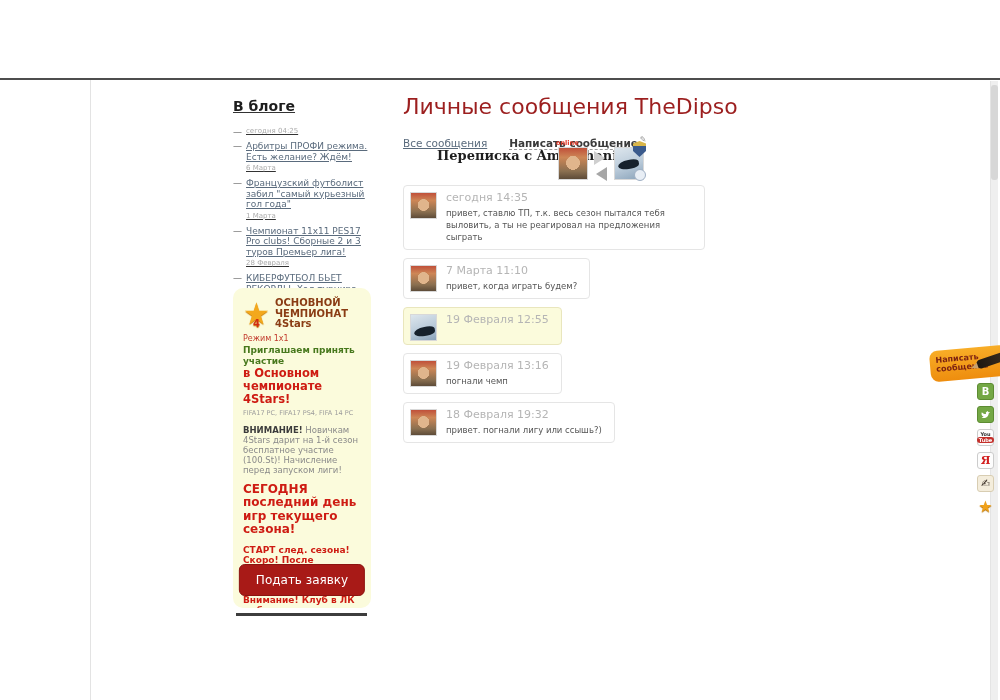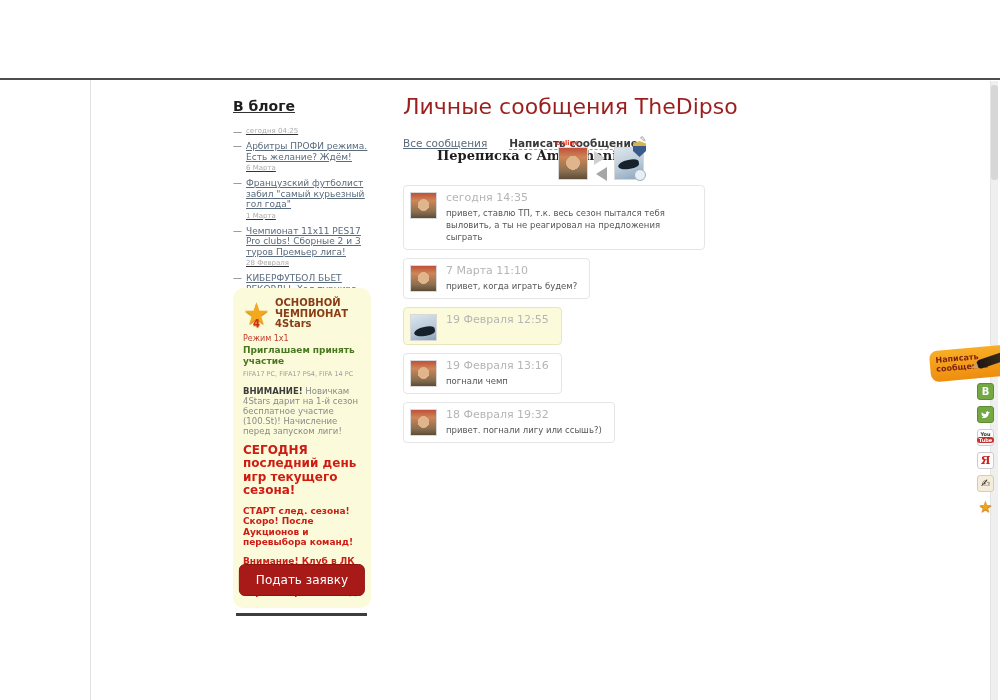--- a/index.html
+++ b/index.html
@@ -142,20 +142,21 @@
   </ul>
 </div>
 
 <div class="promo">
   <div class="promo-head-row">
     <i class="promo-star">★<i class="promo-star-num">4</i></i>
     <div class="promo-header">ОСНОВНОЙ ЧЕМПИОНАТ 4Stars</div>
   </div>
   <div class="promo-mode">Режим 1x1</div>
   <div class="promo-invite1">Приглашаем принять участие</div>
+  <div class="promo-invite2">в Основном чемпионате 4Stars!</div>
   <div class="promo-platforms">FIFA17 PC, FIFA17 PS4, FIFA 14 PC</div>
   <div class="promo-attention"><b>ВНИМАНИЕ!</b><span> Новичкам 4Stars дарит на 1-й сезон бесплатное участие (100.St)! Начисление перед запуском лиги!</span></div>
   <div class="promo-today">СЕГОДНЯ последний день игр текущего сезона!</div>
   <div class="promo-start">СТАРТ след. сезона! Скоро! После Аукционов и перевыбора команд!</div>
   <div class="promo-warning">Внимание! Клуб в ЛК выбирать не надо, в связи с полным перевыбором команд!</div>
 
   <button class="apply-button">Подать заявку</button>
 </div>
 <div class="bottom-divider"></div>
 

